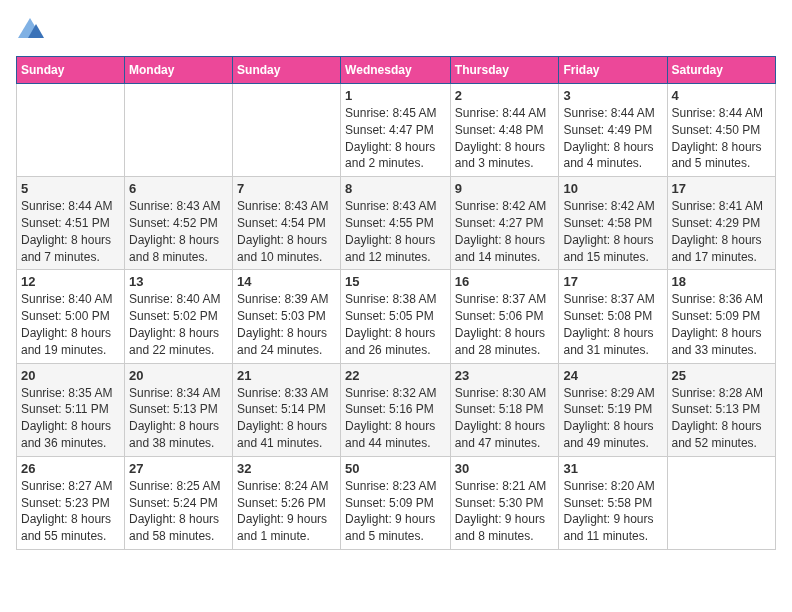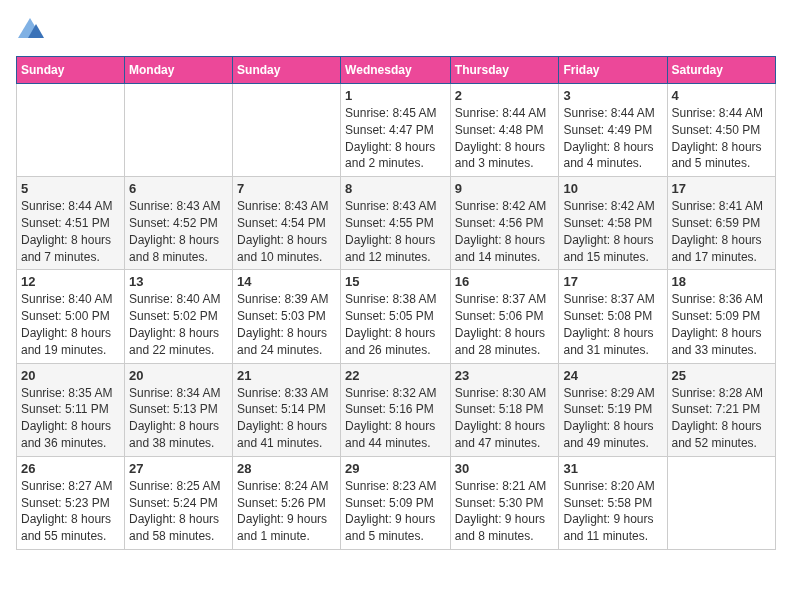--- a/index.html
+++ b/index.html
@@ -173,33 +173,33 @@
         </td>
         <td>
           <span class="day-number">8</span>
           <div class="day-info">Sunrise: 8:43 AM
 Sunset: 4:55 PM
 Daylight: 8 hours and 12 minutes.</div>
         </td>
         <td>
           <span class="day-number">9</span>
           <div class="day-info">Sunrise: 8:42 AM
-Sunset: 4:56 PM
+Sunset: 4:27 PM
 Daylight: 8 hours and 14 minutes.</div>
         </td>
         <td>
           <span class="day-number">10</span>
           <div class="day-info">Sunrise: 8:42 AM
 Sunset: 4:58 PM
 Daylight: 8 hours and 15 minutes.</div>
         </td>
         <td>
           <span class="day-number">17</span>
           <div class="day-info">Sunrise: 8:41 AM
-Sunset: 6:59 PM
+Sunset: 4:29 PM
 Daylight: 8 hours and 17 minutes.</div>
         </td>
       </tr>
       <tr>
         <td>
           <span class="day-number">12</span>
           <div class="day-info">Sunrise: 8:40 AM
 Sunset: 5:00 PM
 Daylight: 8 hours and 19 minutes.</div>
         </td>
@@ -273,45 +273,45 @@
         </td>
         <td>
           <span class="day-number">24</span>
           <div class="day-info">Sunrise: 8:29 AM
 Sunset: 5:19 PM
 Daylight: 8 hours and 49 minutes.</div>
         </td>
         <td>
           <span class="day-number">25</span>
           <div class="day-info">Sunrise: 8:28 AM
-Sunset: 7:21 PM
+Sunset: 5:13 PM
 Daylight: 8 hours and 52 minutes.</div>
         </td>
       </tr>
       <tr>
         <td>
           <span class="day-number">26</span>
           <div class="day-info">Sunrise: 8:27 AM
 Sunset: 5:23 PM
 Daylight: 8 hours and 55 minutes.</div>
         </td>
         <td>
           <span class="day-number">27</span>
           <div class="day-info">Sunrise: 8:25 AM
 Sunset: 5:24 PM
 Daylight: 8 hours and 58 minutes.</div>
         </td>
         <td>
-          <span class="day-number">28</span>
+          <span class="day-number">32</span>
           <div class="day-info">Sunrise: 8:24 AM
 Sunset: 5:26 PM
 Daylight: 9 hours and 1 minute.</div>
         </td>
         <td>
-          <span class="day-number">29</span>
+          <span class="day-number">50</span>
           <div class="day-info">Sunrise: 8:23 AM
 Sunset: 5:09 PM
 Daylight: 9 hours and 5 minutes.</div>
         </td>
         <td>
           <span class="day-number">30</span>
           <div class="day-info">Sunrise: 8:21 AM
 Sunset: 5:30 PM
 Daylight: 9 hours and 8 minutes.</div>
         </td>

